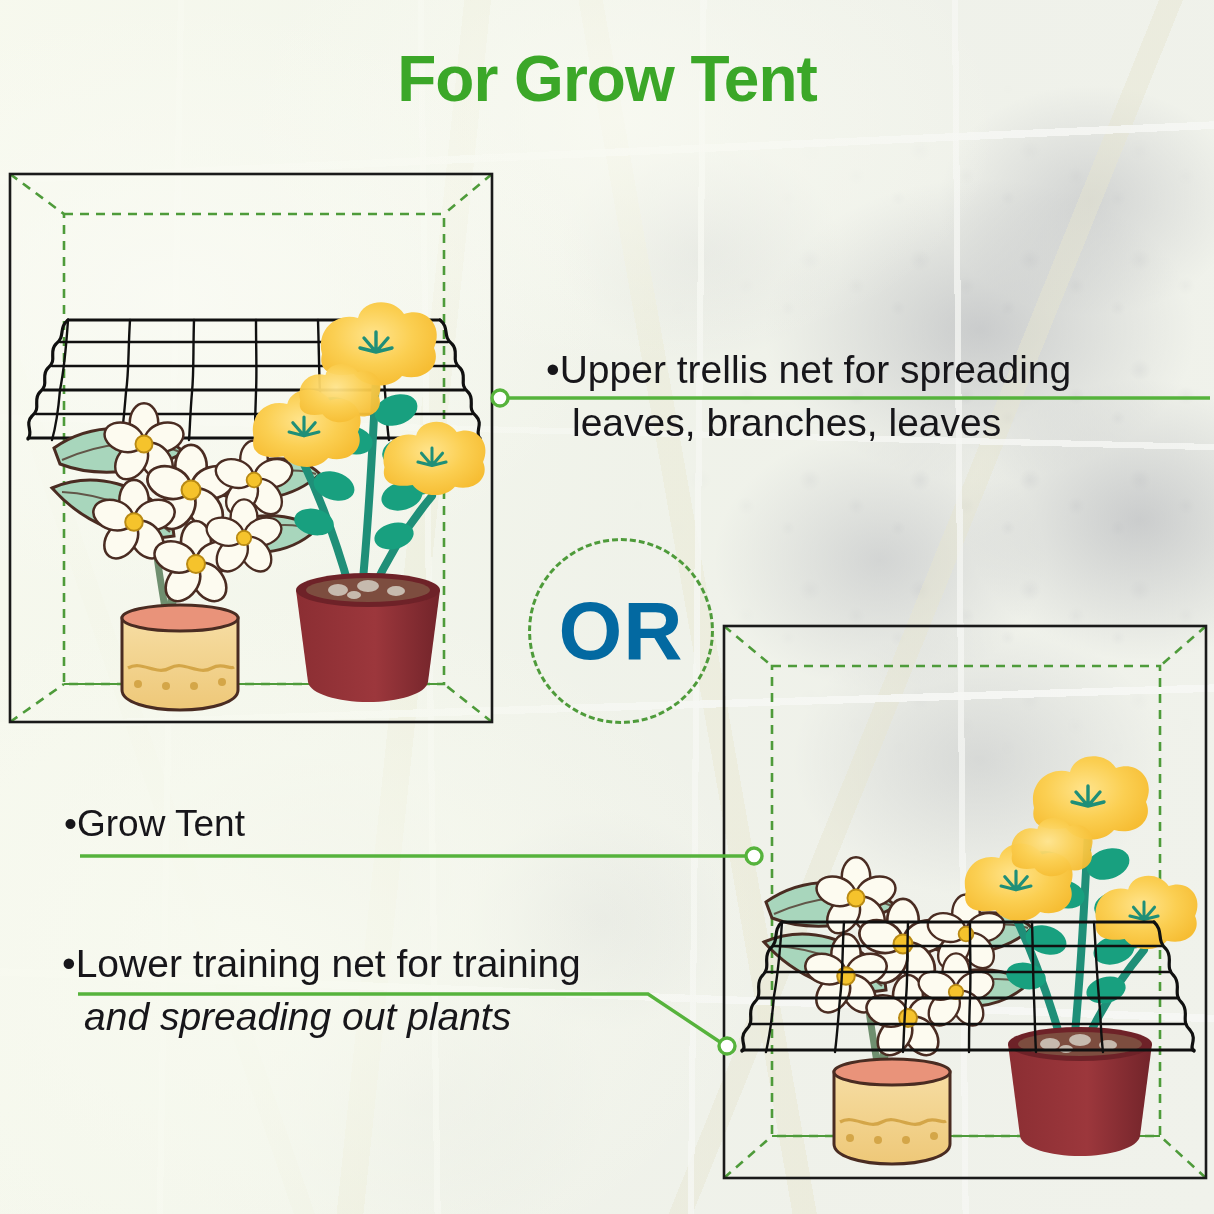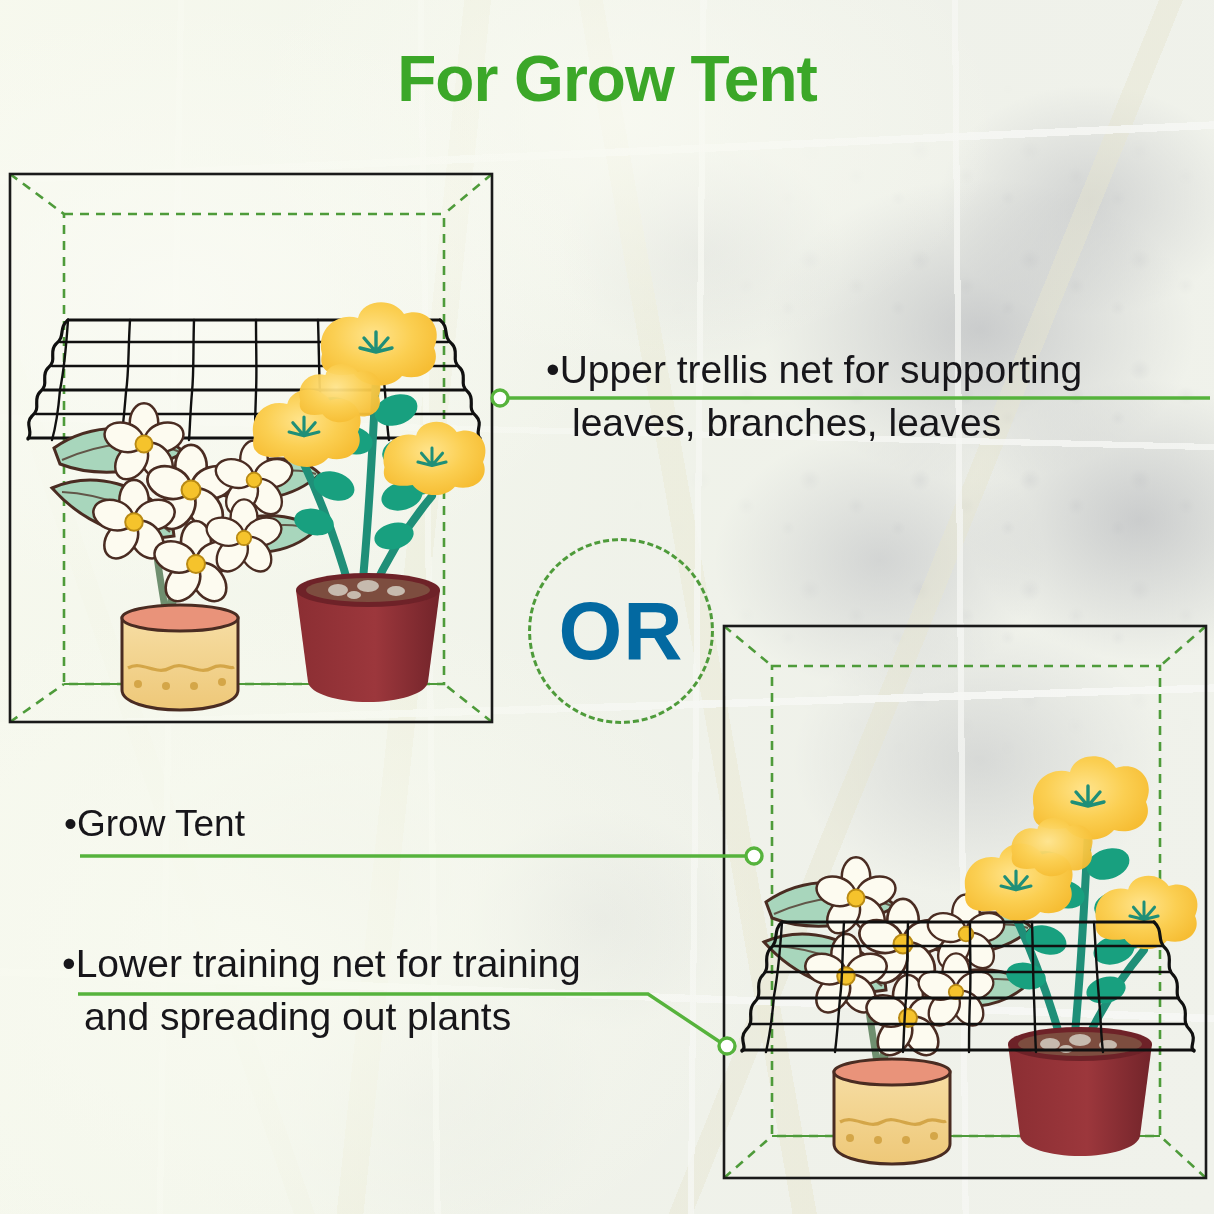--- a/index.html
+++ b/index.html
@@ -79,21 +79,21 @@
   .tent{position:absolute;}
   .tent svg{display:block;overflow:visible;}
 
   
   .callout{position:absolute;color:#17161a;}
   .callout .ln{display:block;white-space:nowrap;}
   #callout-upper{left:546px;top:343px;font-size:39px;line-height:1.36;}
   #callout-upper .ln2{padding-left:26px;}
   #callout-tent{left:64px;top:800px;font-size:37px;line-height:1.3;}
   #callout-lower{left:62px;top:937px;font-size:39px;line-height:1.36;}
-  #callout-lower .ln2{padding-left:22px;}
+  #callout-lower .ln2{padding-left:22px;font-style:italic;}
 
   
   #connectors{position:absolute;inset:0;pointer-events:none;}
 
   
   #or-badge{
     position:absolute;left:528px;top:538px;width:180px;height:180px;
     border:3px dashed #4e9b3a;border-radius:50%;
     display:flex;align-items:center;justify-content:center;
   }
@@ -526,21 +526,21 @@
       <circle cx="754" cy="856" r="8" fill="#ffffff" stroke="#56b33c" stroke-width="3.4"></circle>
     </g>
 
     <g>
       <path d="M78,994 L648,994 L720,1042" stroke="#56b33c" stroke-width="3.4" fill="none"></path>
       <circle cx="727" cy="1046" r="8" fill="#ffffff" stroke="#56b33c" stroke-width="3.4"></circle>
     </g>
   </svg>
 
   <div class="callout" id="callout-upper">
-    <span class="ln ln1"><span>•</span><span>Upper trellis net for supporting</span></span>
+    <span class="ln ln1"><span>•</span><span>Upper trellis net for spreading</span></span>
     <span class="ln ln2">leaves, branches, leaves</span>
   </div>
 
   <div class="callout" id="callout-tent">
     <span class="ln ln1"><span>•</span><span>Grow Tent</span></span>
   </div>
 
   <div class="callout" id="callout-lower">
     <span class="ln ln1"><span>•</span><span>Lower training net for training</span></span>
     <span class="ln ln2">and spreading out plants</span>

